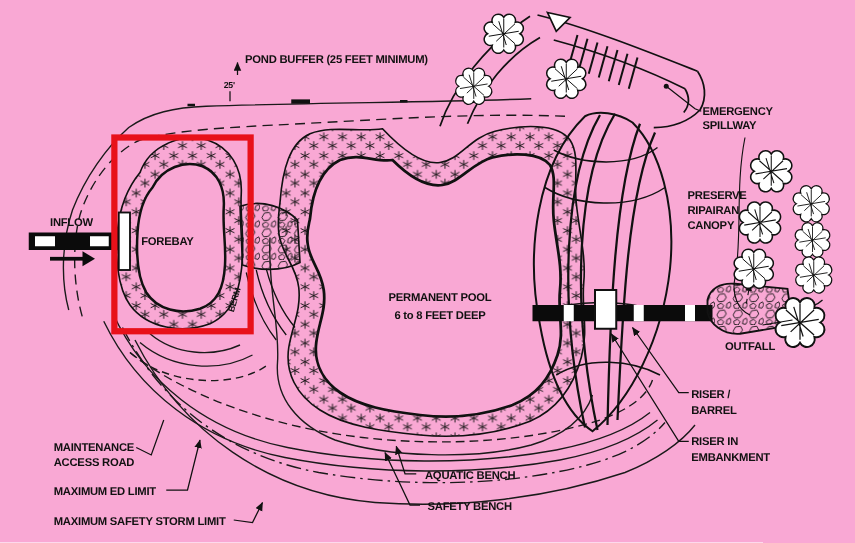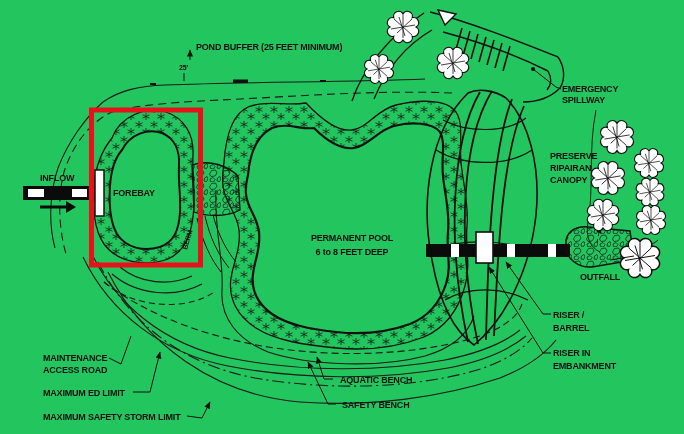--- a/index.html
+++ b/index.html
@@ -1,16 +1,16 @@
 <!DOCTYPE html>
 <html><head>
 <meta charset="utf-8">
 <style>
   html,body{margin:0;padding:0;background:#ffffff;}
-  .stage{position:relative;width:684px;height:434px;background:#22c55e;overflow:hidden;
+  .stage{position:relative;width:684px;height:434px;background:#f9a8d4;overflow:hidden;
          font-family:"Liberation Sans",sans-serif;}
   svg{display:block}
   text{font-family:"Liberation Sans",sans-serif;font-weight:700;fill:#111;
        letter-spacing:-0.2px;}
   .lbl{font-size:9px;}
   .sm{font-size:7px;}
 </style>
 </head>
 <body>
 

